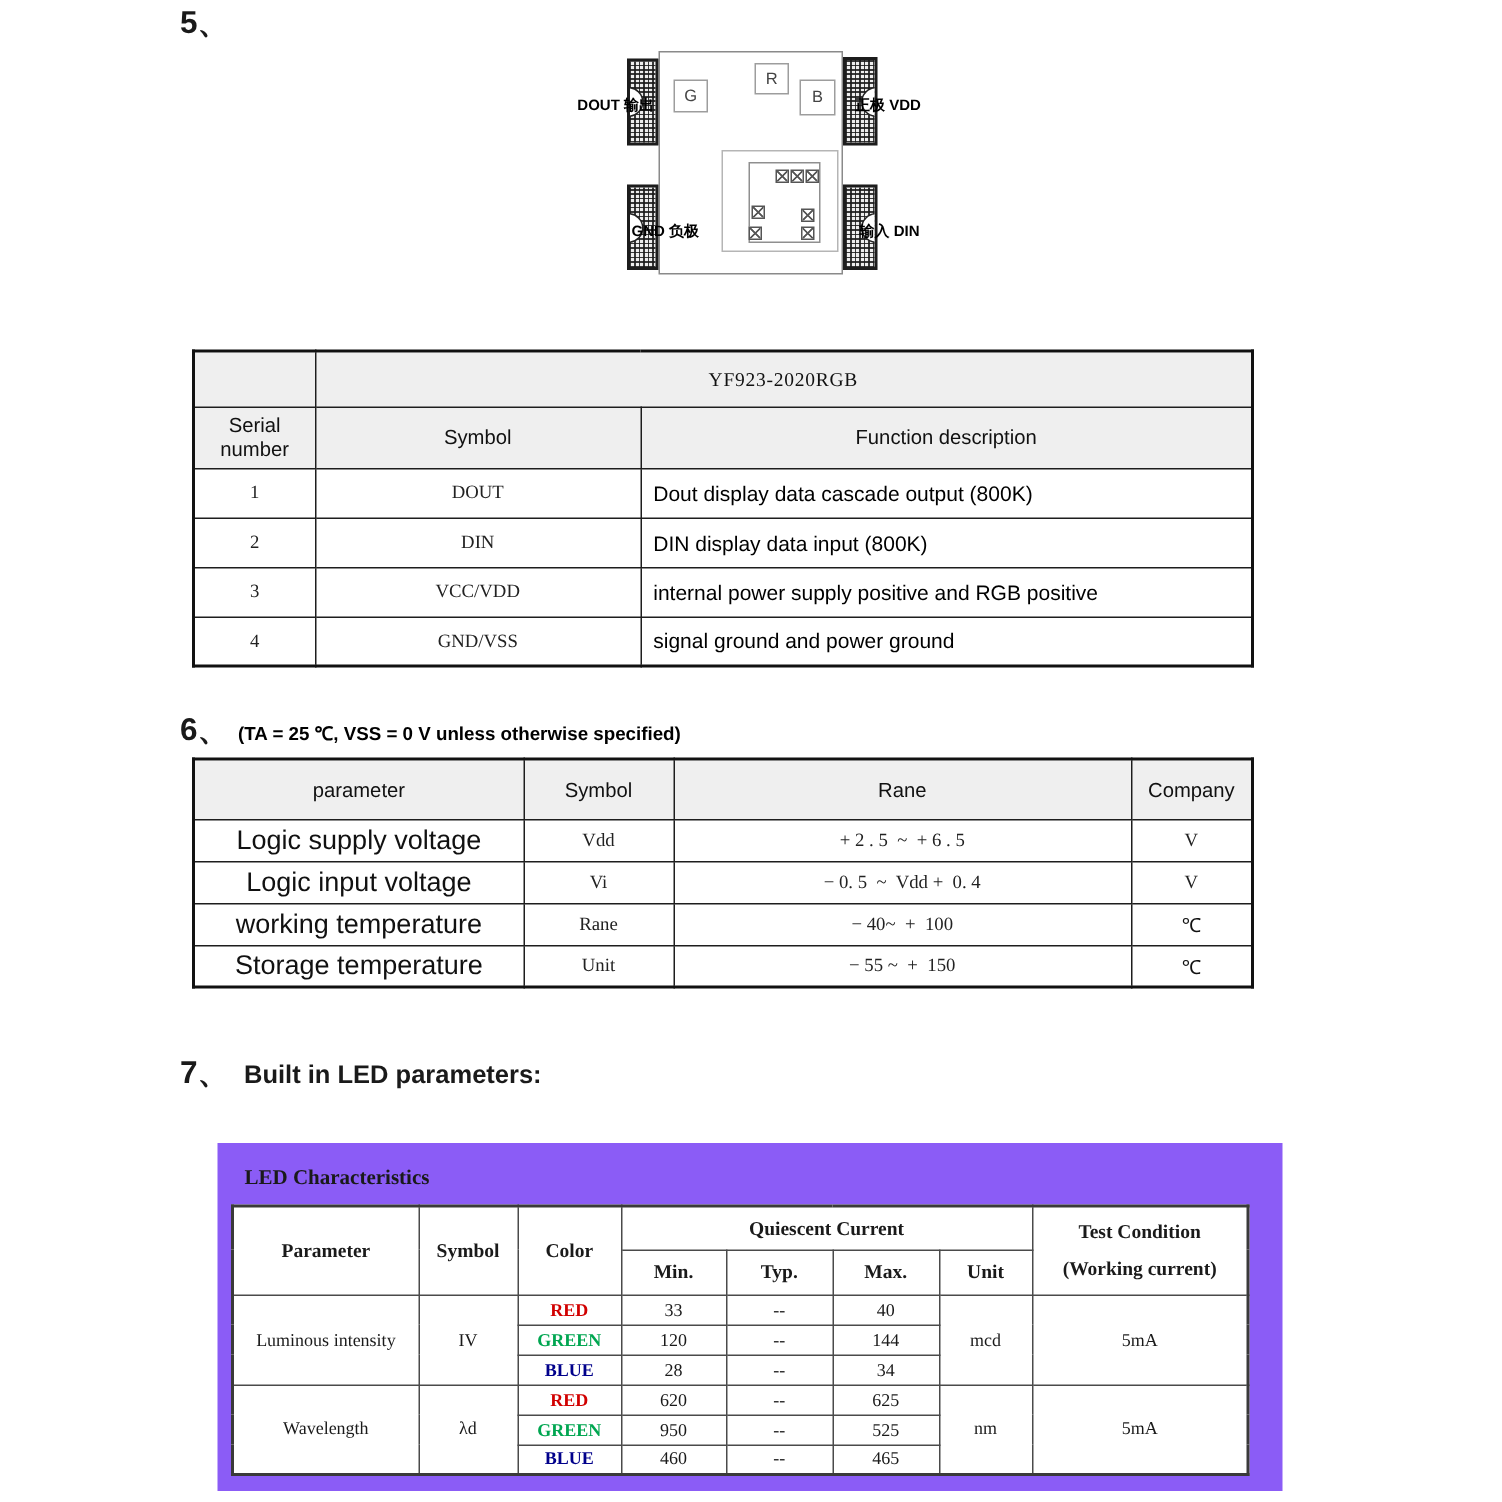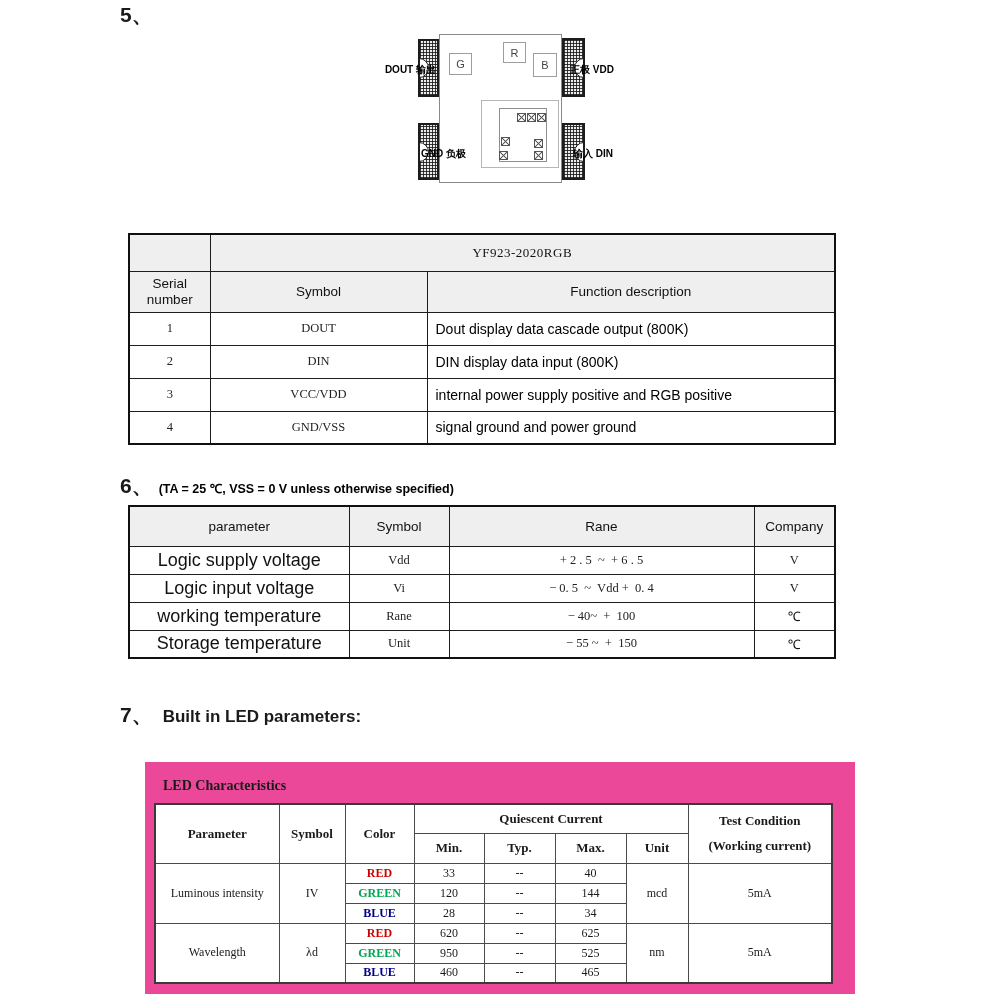--- a/index.html
+++ b/index.html
@@ -59,21 +59,21 @@
   .rating-table{left:128px;top:505px;width:706px;border:2.5px solid #111;}
   .rating-table td,.rating-table th{border:1.5px solid #1d1d1d;text-align:center;}
   .rt-head th{height:40px;background:#efefef;font-weight:normal;font-size:13.5px;}
   .rt-row td{height:28px;}
   .rt-row .param{font-size:18px;}
   .rt-row .sym,.rt-row .range,.rt-row .unitV{font-family:"Liberation Serif",serif;font-size:12.5px;color:#222;}
   .rt-row .range{white-space:pre;text-align:center;}
   .rt-row .unitC{font-size:13px;}
 
   
-  .led-panel{position:absolute;left:145px;top:762px;width:710px;height:232px;background:#ec4899;}
+  .led-panel{position:absolute;left:145px;top:762px;width:710px;height:232px;background:#8b5cf6;}
   .led-caption{position:absolute;left:18px;top:16px;font-family:"Liberation Serif",serif;
       font-weight:bold;font-size:14px;color:#1a1a1a;}
   .led-table{left:9px;top:41px;width:677px;border:2px solid #3a3a3a;
       font-family:"Liberation Serif",serif;}
   .led-table td,.led-table th{border:1.2px solid #4a4a4a;text-align:center;}
   .led-table th{font-size:13px;font-weight:bold;color:#1a1a1a;}
   .lt-h1 th{height:29px;} .lt-h2 th{height:30px;}
   .lt-test{line-height:1.9;}
   .led-table td{height:20px;font-size:12px;color:#1a1a1a;}
   .lt-colorname{font-weight:bold;font-size:12px;}

